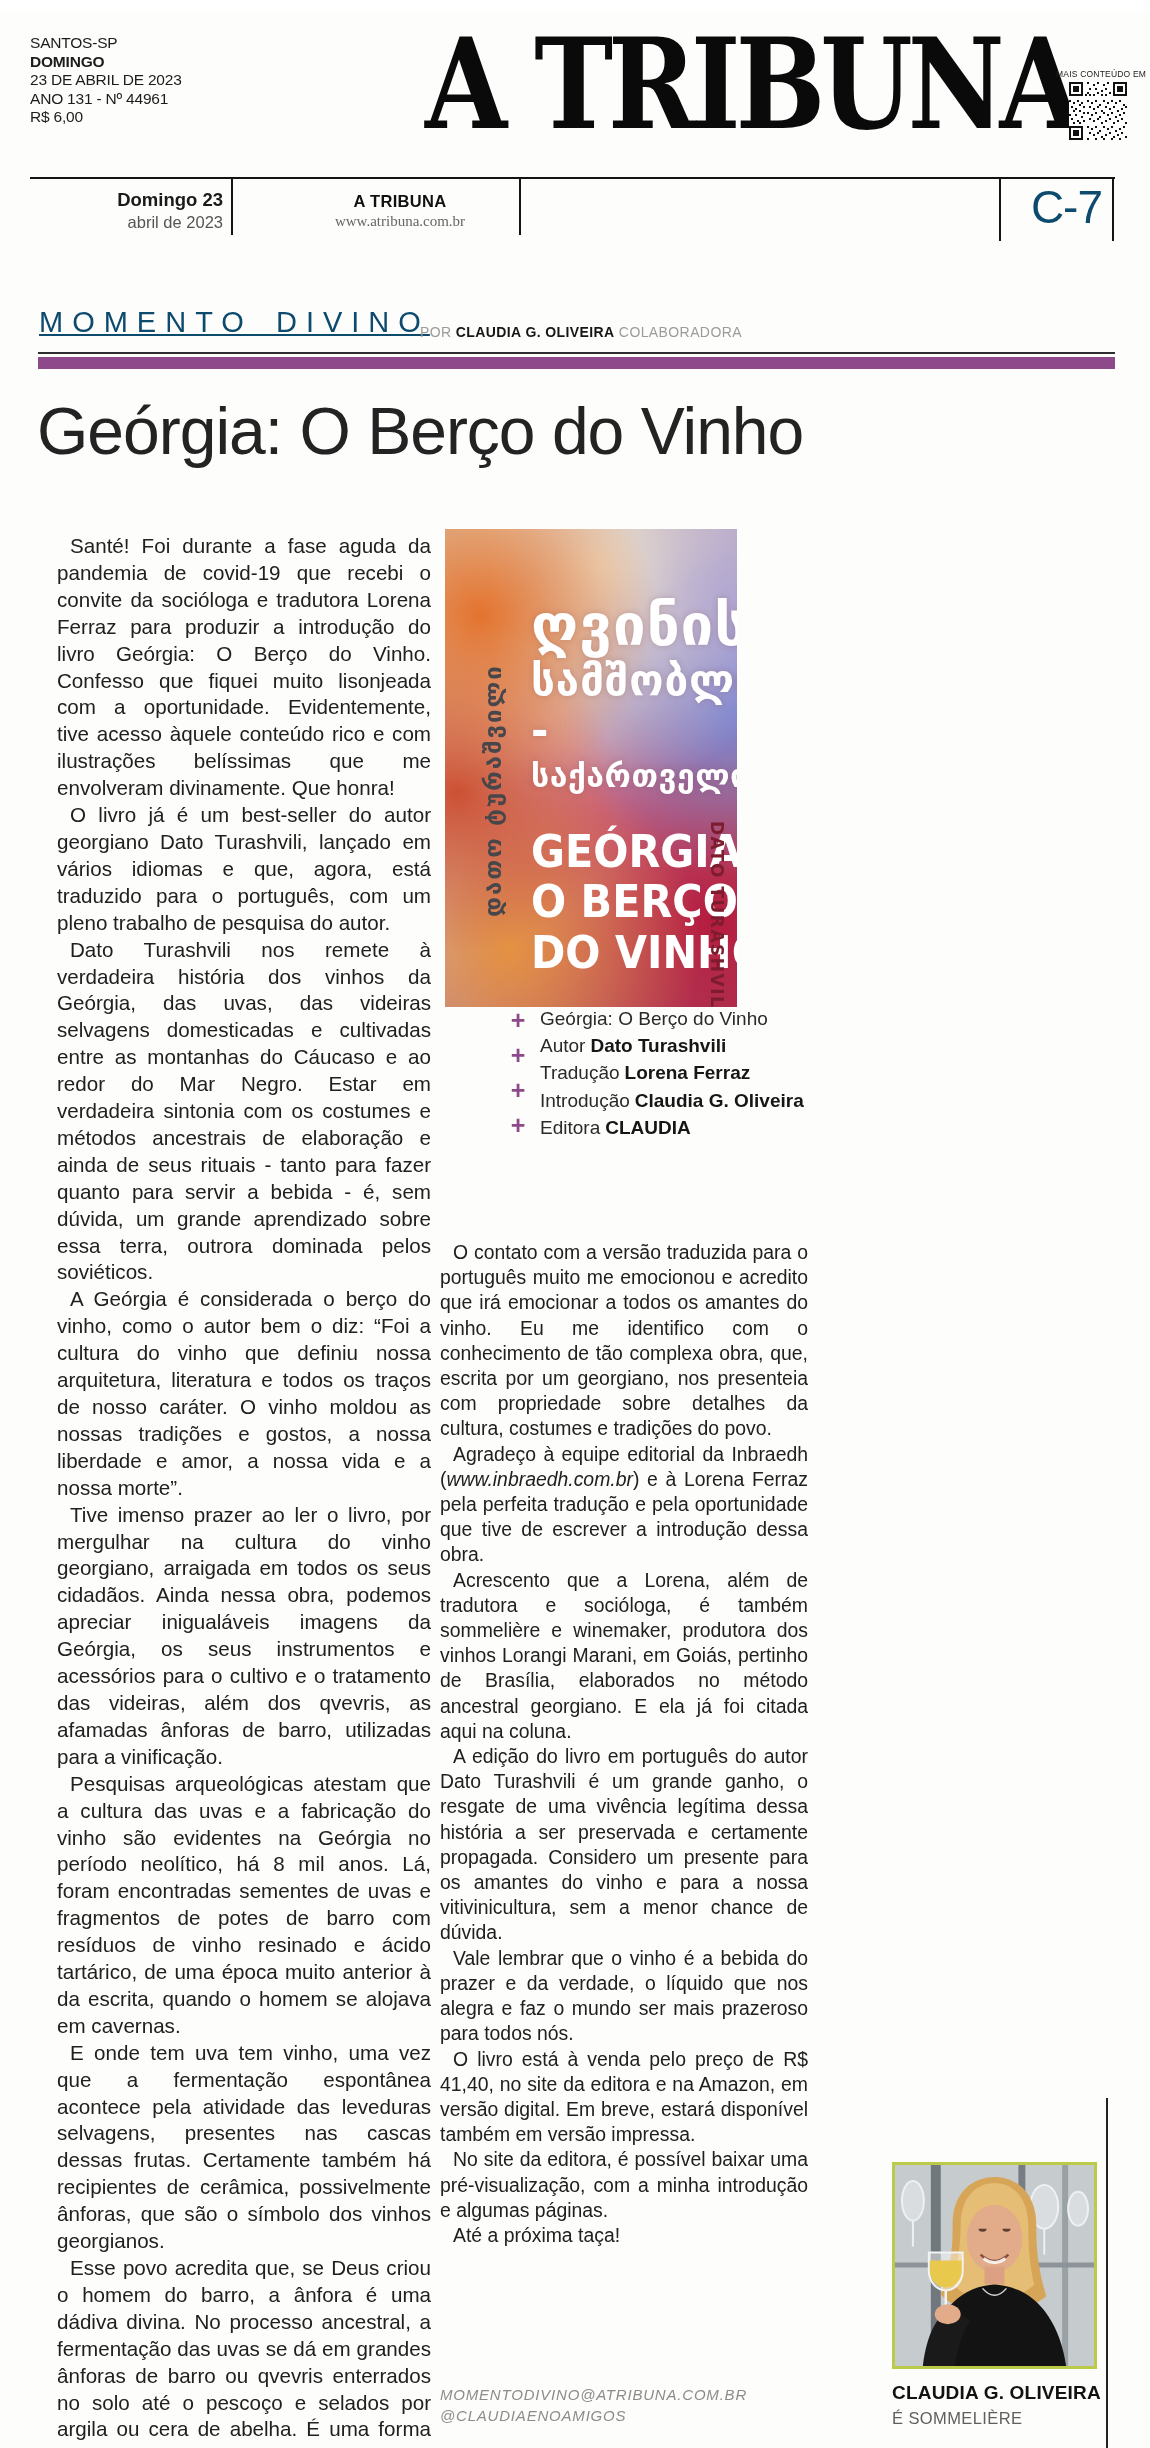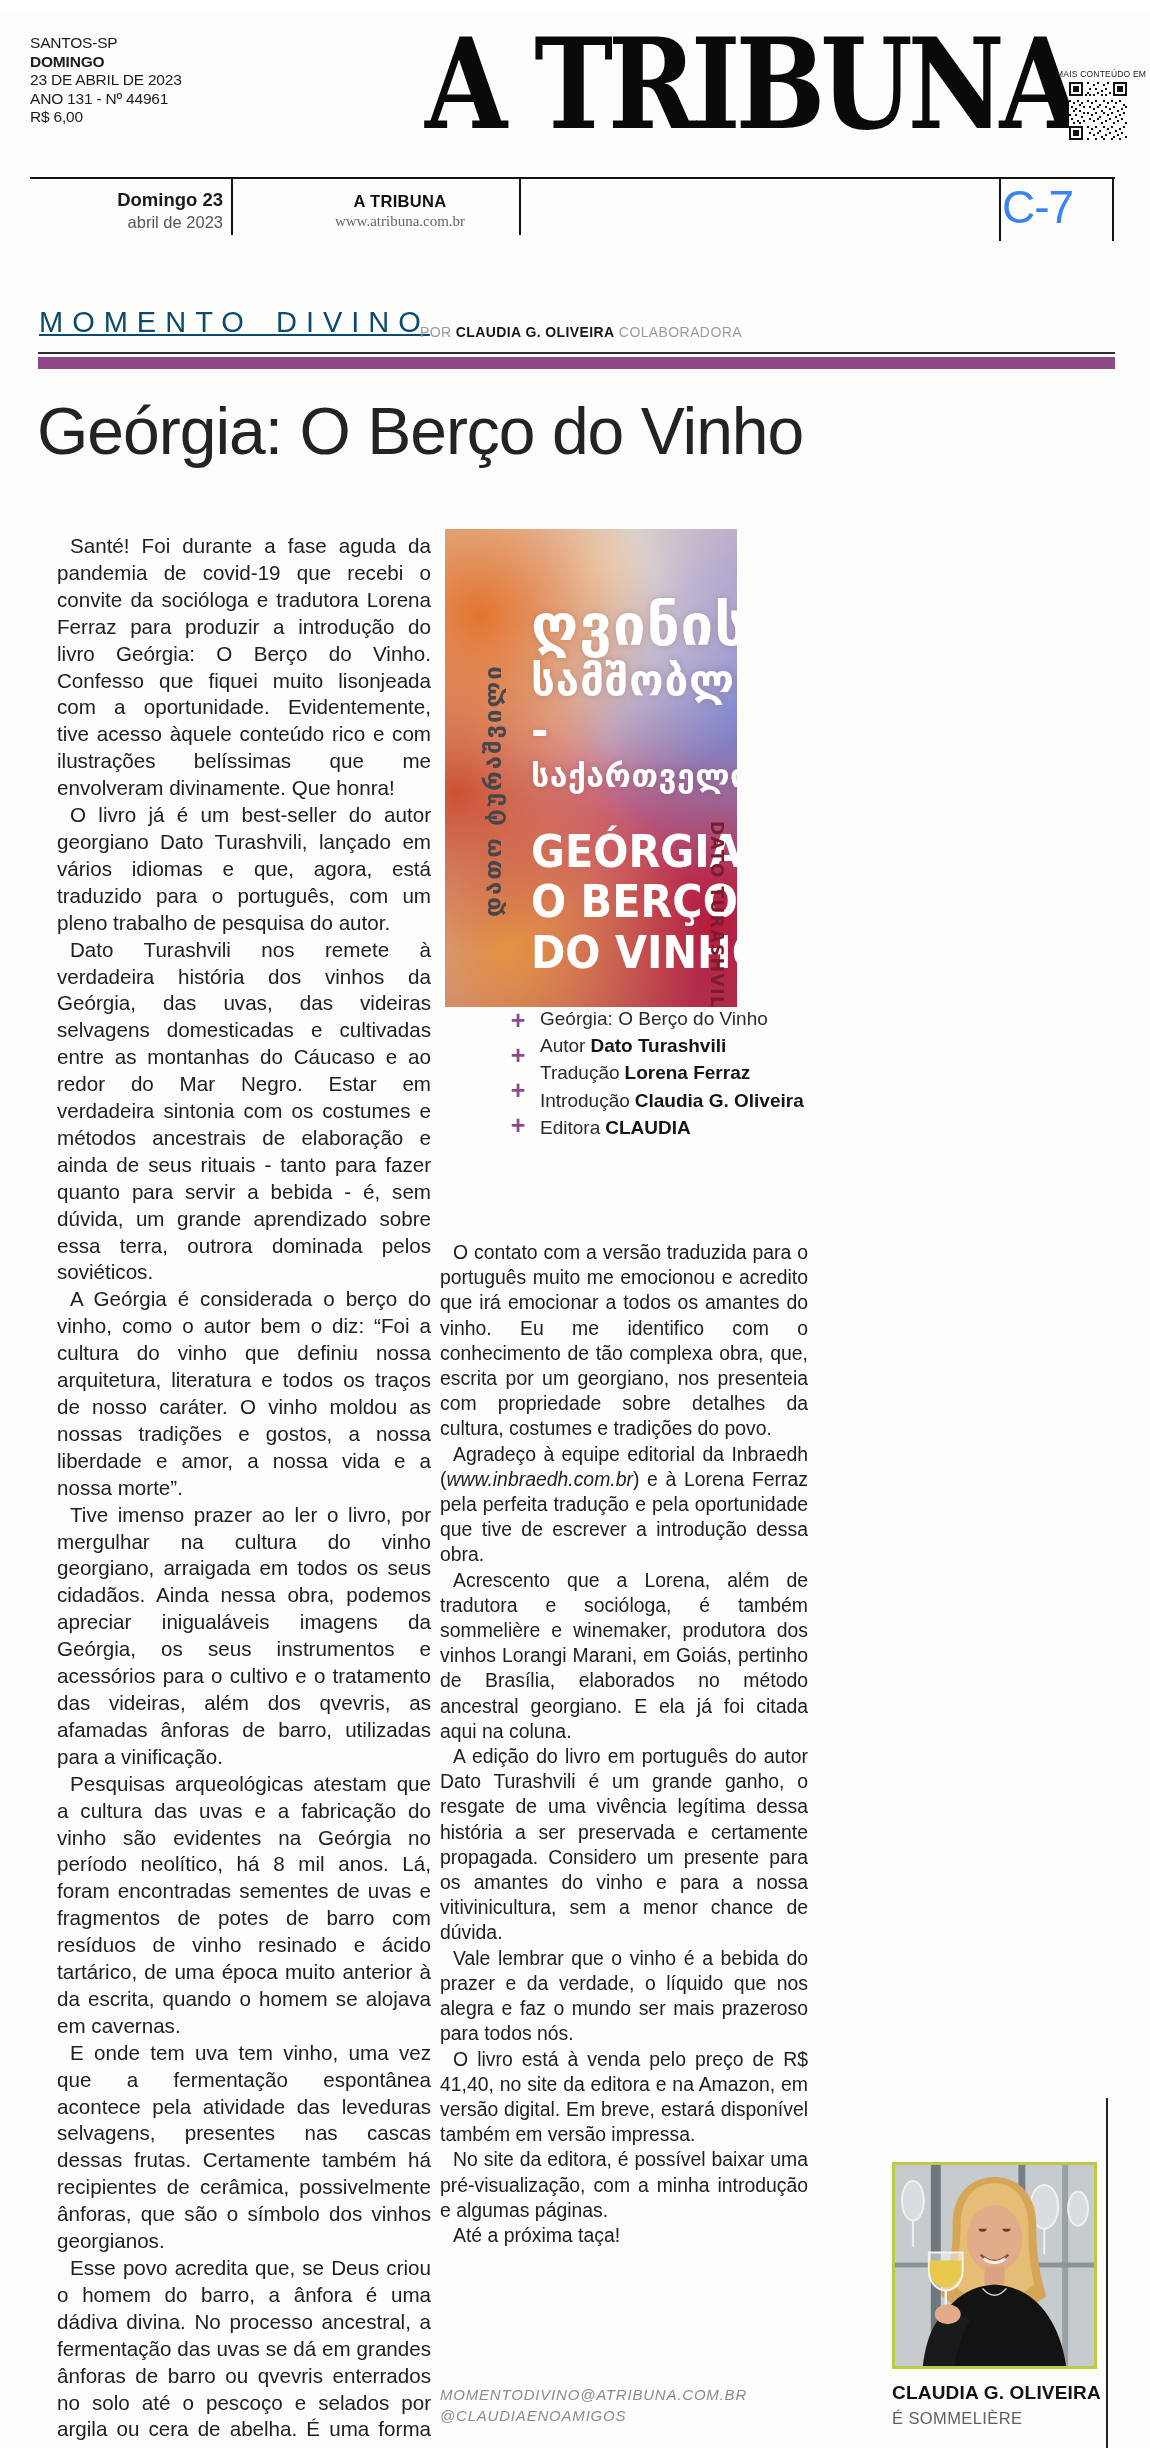--- a/index.html
+++ b/index.html
@@ -25,22 +25,22 @@
   .vl1{left:231px;top:165px;height:58px;}
   .vl2{left:519px;top:165px;height:58px;}
   .vl3{left:999px;top:165px;height:64px;}
   .vl4{left:1112px;top:165px;height:64px;}
   .pb-date{position:absolute;left:55px;top:177px;width:168px;text-align:right;}
   .pb-date .d1{font-size:18.5px;font-weight:700;color:#1a1a1a;}
   .pb-date .d2{font-size:16.5px;color:#555;margin-top:2px;}
   .pb-paper{position:absolute;left:300px;top:180px;width:200px;text-align:center;}
   .pb-paper .p1{font-size:16.5px;font-weight:700;letter-spacing:.3px;color:#111;}
   .pb-paper .p2{font-size:15px;color:#666;margin-top:2px;font-family:Liberation Serif, serif;}
-  .pb-page{position:absolute;left:1002px;top:168px;width:100px;padding-right:8px;
-    font-size:46px;font-weight:300;color:#3b82f6;letter-spacing:-1px;}
+  .pb-page{position:absolute;left:1002px;top:168px;width:100px;text-align:right;padding-right:8px;
+    font-size:46px;font-weight:300;color:#0c4a6e;letter-spacing:-1px;}
   
   .kicker{position:absolute;left:39px;top:294px;font-size:29px;letter-spacing:9px;word-spacing:6px;color:#93508d;font-weight:400;white-space:nowrap;}
   .byline{position:absolute;left:420px;top:312px;font-size:14px;letter-spacing:.4px;white-space:nowrap;}
   .byline .muted{color:#9b9b9b;font-weight:400;}
   .byline .author{color:#161616;font-weight:700;}
   .rule-thin{position:absolute;left:38px;top:340px;width:1077px;height:2px;background:#2e2e2e;}
   .bar-purple{position:absolute;left:38px;top:345px;width:1077px;height:12px;}
   
   .headline{position:absolute;left:37px;top:381px;margin:0;font-size:66px;font-weight:300;letter-spacing:-1px;color:#232323;white-space:nowrap;}
   

